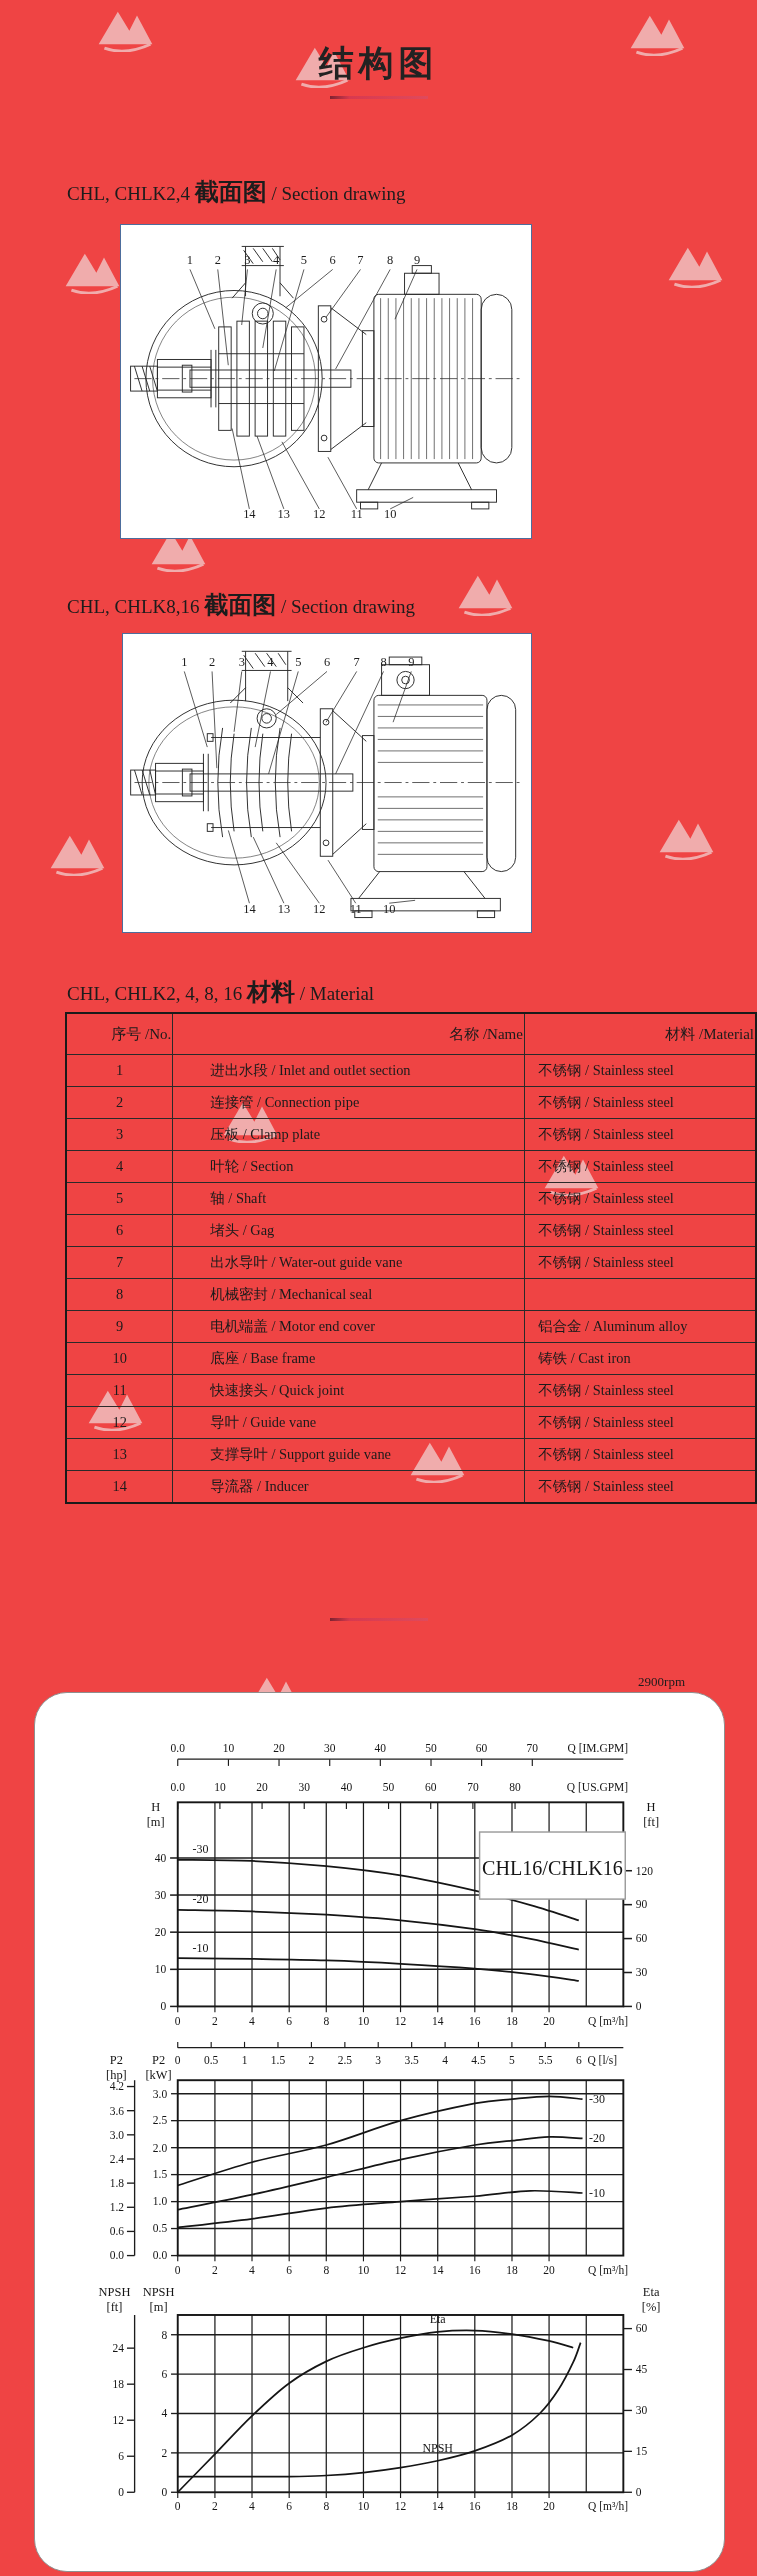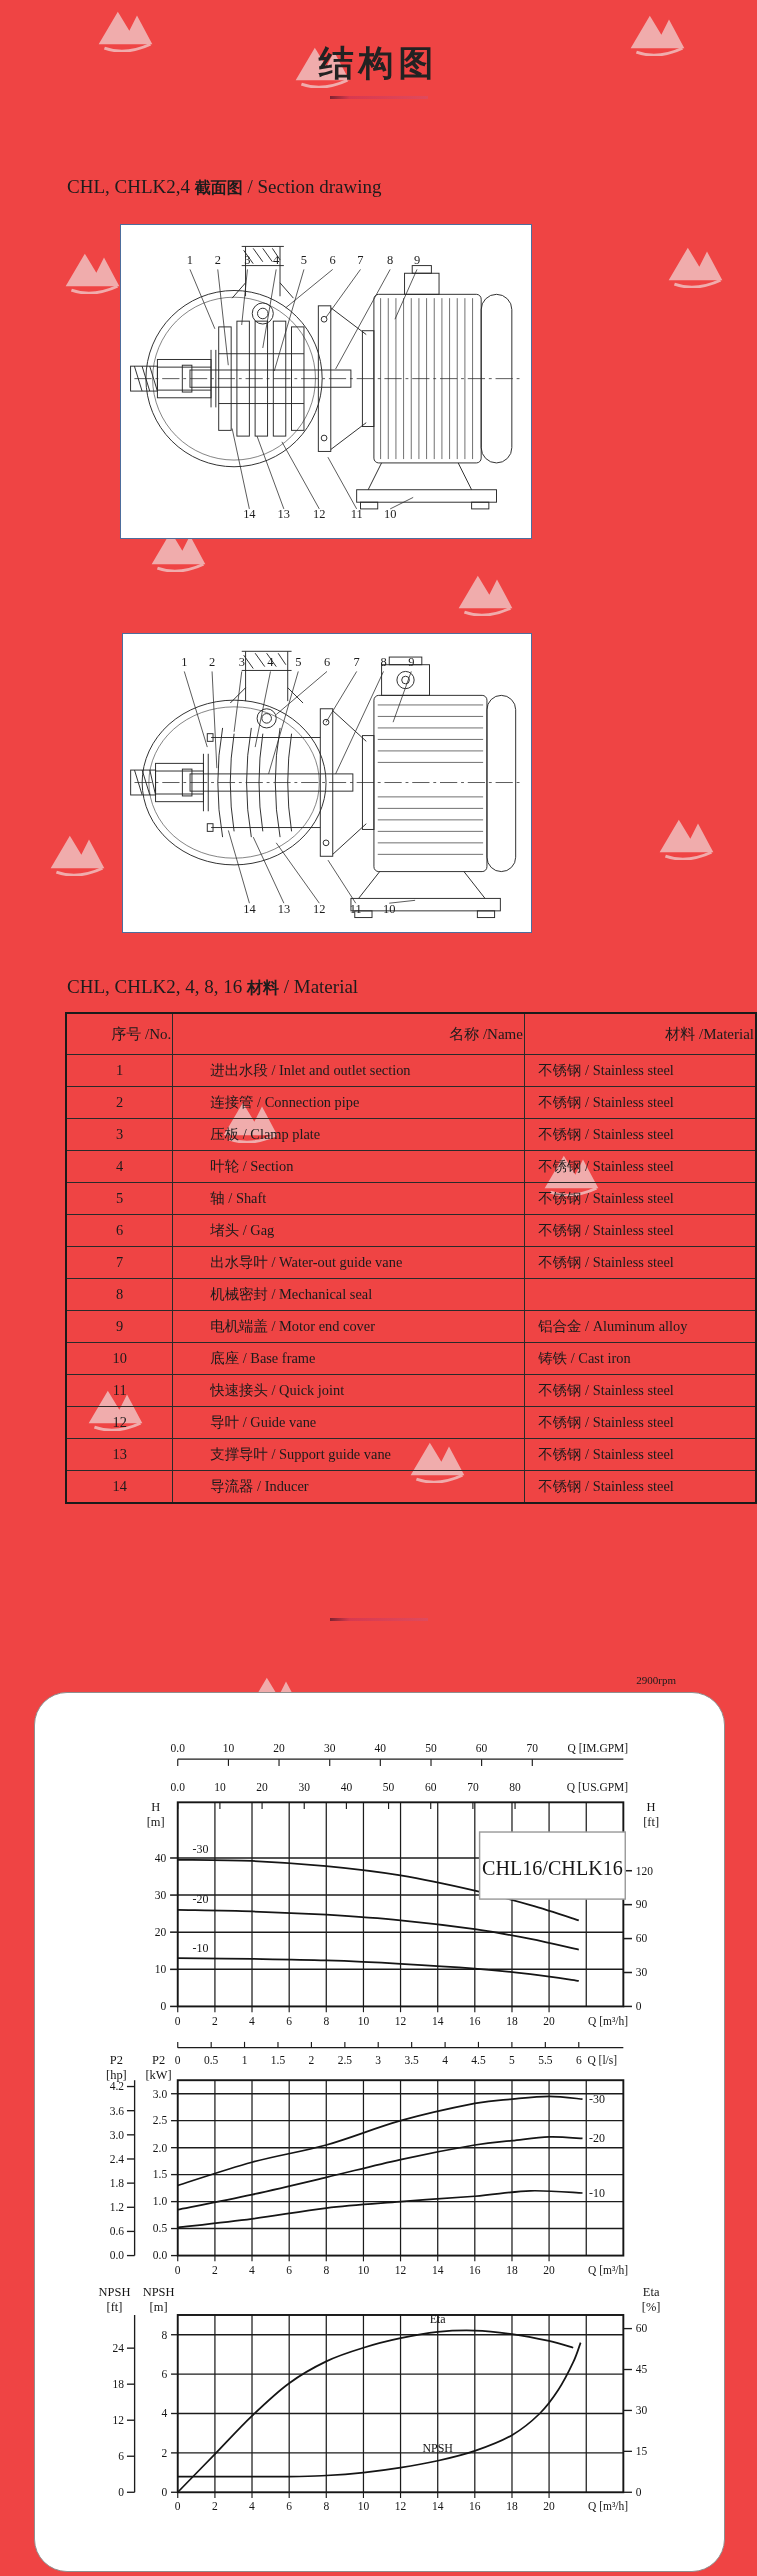--- a/index.html
+++ b/index.html
@@ -5,35 +5,35 @@
   html,body{margin:0;padding:0;background:#fff;}
   #page{position:relative;width:757px;height:2576px;background:#ef4444;overflow:hidden;
         font-family:"Liberation Serif",serif;color:#1c1c1c;}
   .wm{position:absolute;opacity:.6;pointer-events:none;}
   .big-title{position:absolute;width:100%;text-align:center;
         font-family:"Liberation Sans",sans-serif;font-weight:700;font-size:35px;
         letter-spacing:4.8px;color:#222;}
   .red-underline{position:absolute;left:330px;width:98px;height:2.9px;
         background:linear-gradient(90deg,#7e2230 0%,#d8394f 20%,#df4a5c 100%);}
   .sec-heading{position:absolute;left:67px;font-size:19px;white-space:nowrap;}
-  .sec-heading b{font-size:16px;font-weight:700;}
+  .sec-heading b{font-size:24px;font-weight:700;}
   .draw-box{position:absolute;background:#fff;border:1.9px solid #4d6d9c;}
   .draw-box svg{display:block;width:100%;height:100%;}
   .numlabels text{font:13px "Liberation Serif",serif;fill:#1d1d1d;}
   table.mat{position:absolute;left:65px;top:1012px;border-collapse:collapse;
         background:transparent;font-size:14.4px;color:#1b1b1b;
         border:2.4px solid #1a1a1a;table-layout:fixed;}
   table.mat th,table.mat td{border:1.3px solid #2a2a2a;font-weight:normal;}
   table.mat th{height:38px;text-align:right;font-size:15px;}
   table.mat td{height:29px;}
   td.c0{text-align:center;width:105px;}
   td.c1{width:318px;padding-left:37px;}
   td.c2{width:219px;padding-left:13.4px;}
   th.h0{width:105px;} th.h1{width:318px;} th.h2{width:219px;}
-  #rpm{position:absolute;right:81px;top:1674px;font-size:11px;}
+  #rpm{position:absolute;right:72px;top:1674px;font-size:13px;}
   #curve-card{position:absolute;left:34px;top:1692px;width:689px;height:878px;
         background:#fff;border:1.9px solid #8f8f8f;border-radius:33px;}
   #curves{position:absolute;left:34px;top:1692px;}
   #curves text{font-family:"Liberation Serif",serif;fill:#161616;}
 </style>
 </head>
 <body>
 
 <div id="page">
 
@@ -191,20 +191,25 @@
           <text x="309" y="40" text-anchor="middle">9</text>
           <text x="134" y="306" text-anchor="middle">14</text>
           <text x="170" y="306" text-anchor="middle">13</text>
           <text x="207" y="306" text-anchor="middle">12</text>
           <text x="246" y="306" text-anchor="middle">11</text>
           <text x="281" y="306" text-anchor="middle">10</text>
         </g>
     </svg>
   </div>
 
+  <div class="sec-heading" style="top:589px;">
+    <span>CHL, CHLK8,16</span>
+    <b>截面图</b>
+    <span>/ Section drawing</span>
+  </div>
 
   <div class="draw-box" style="left:122px;top:633px;width:408px;height:298px;">
     <svg viewBox="0 0 426 311">
       <g fill="none" stroke="#2a2a2a" stroke-width="1">
         <line x1="12" y1="155" x2="414" y2="155" stroke-width="0.8" stroke-dasharray="18 4 3 4"></line>
         <ellipse cx="116" cy="155" rx="96" ry="86"></ellipse>
         <ellipse cx="116" cy="155" rx="89" ry="79" stroke-width="0.6"></ellipse>
         <rect x="8" y="142" width="26" height="26"></rect>
         <path d="M12 142 L20 168 M20 142 L28 168 M28 142 L34 168"></path>
         <rect x="34" y="135" width="50" height="40"></rect>

